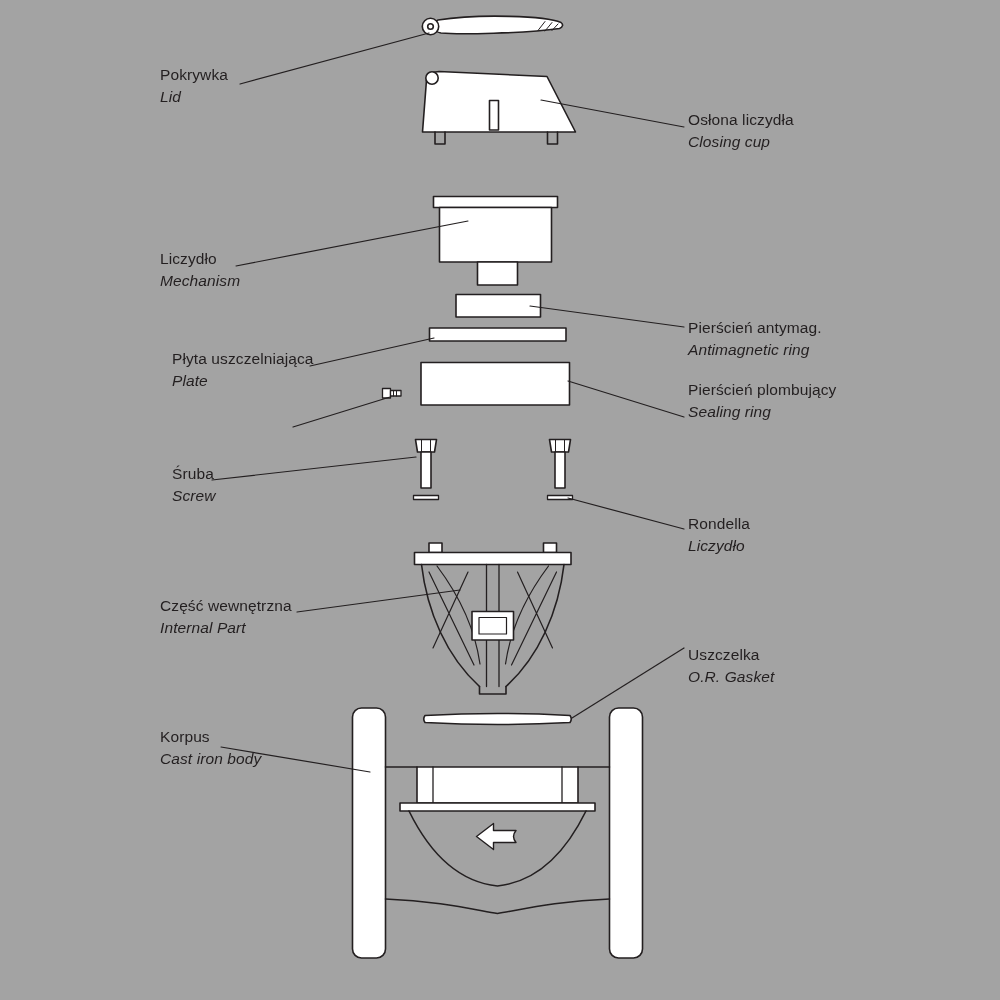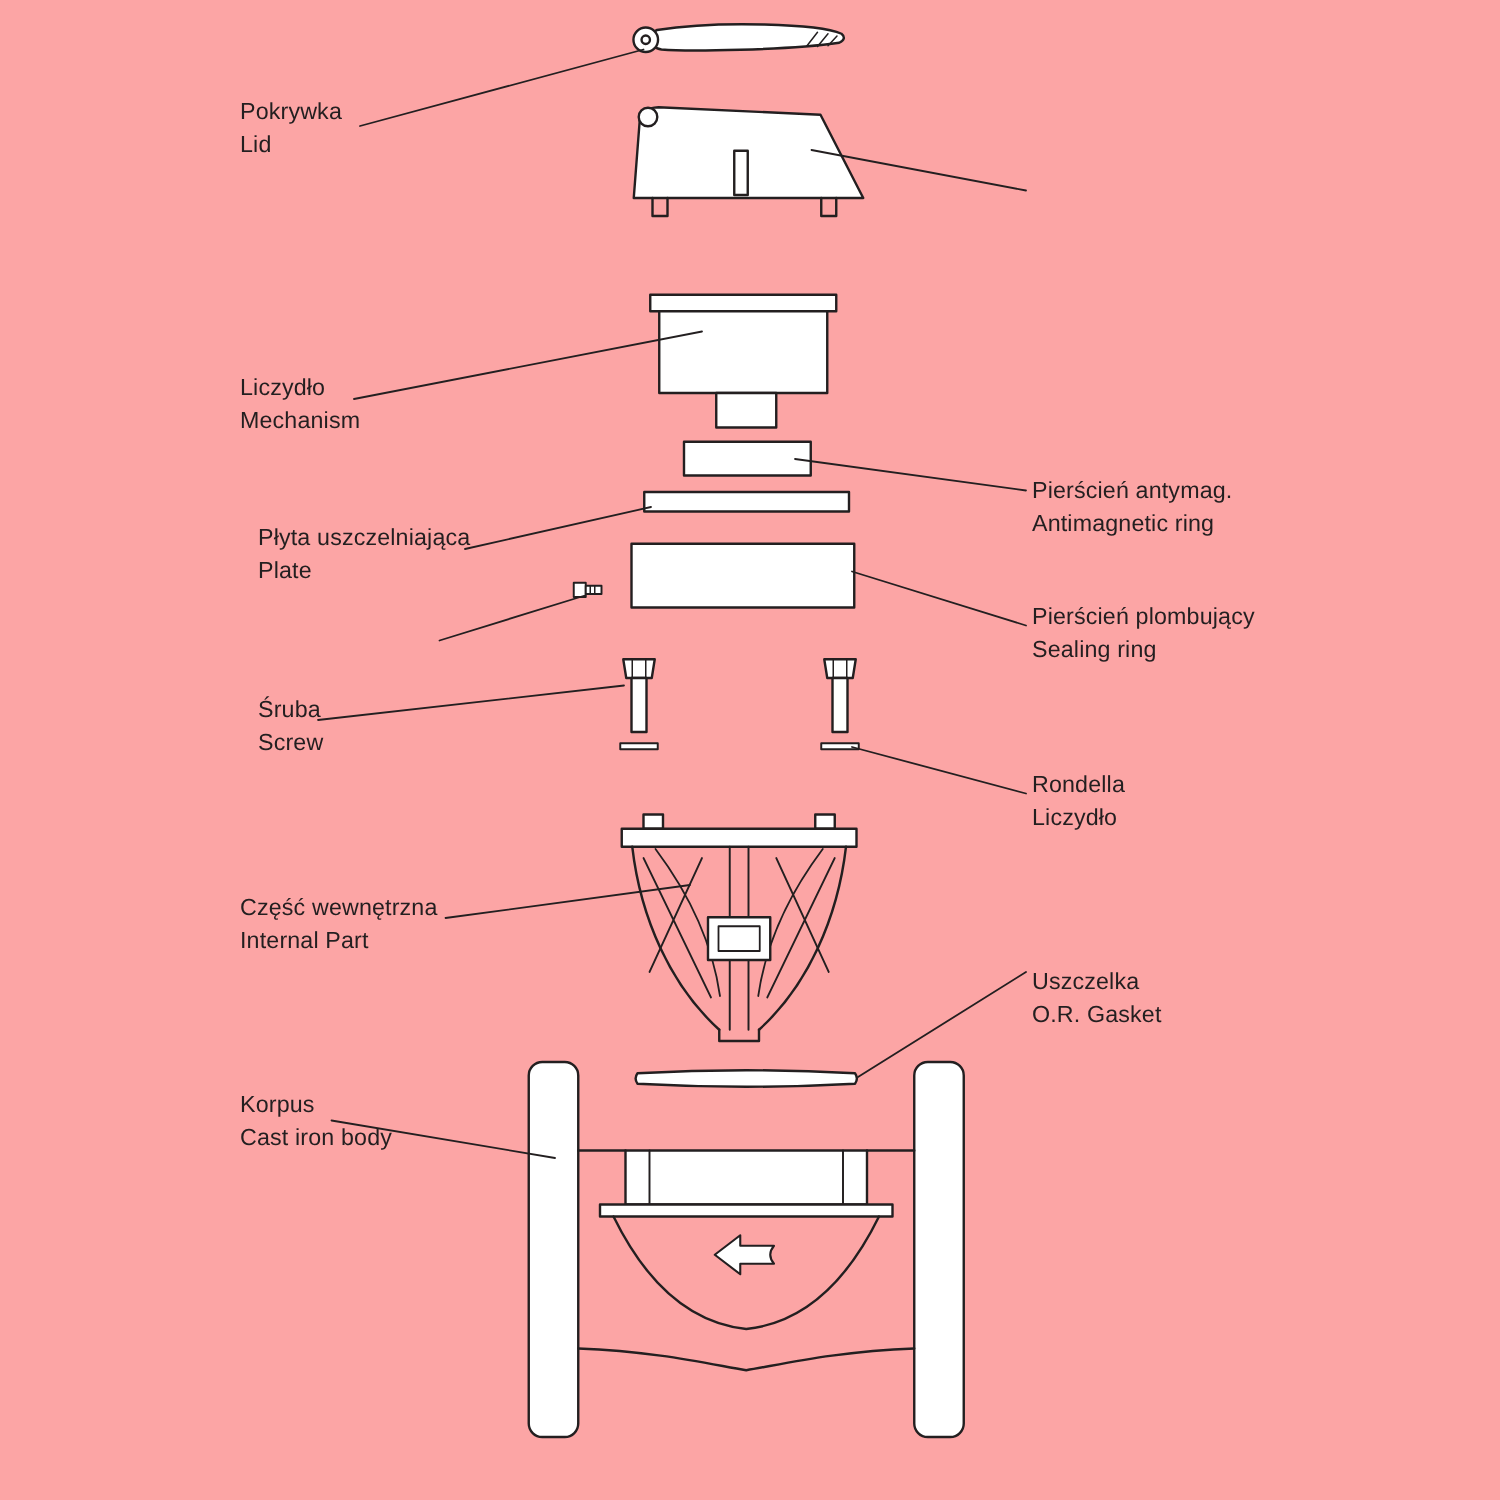--- a/index.html
+++ b/index.html
@@ -1,20 +1,20 @@
 <!DOCTYPE html>
 <html><head>
 <meta charset="utf-8">
 <style>
   html,body{margin:0;padding:0;background:#ffffff;}
-  .stage{position:relative;width:1000px;height:1000px;background:#fca5a5;overflow:hidden;
+  .stage{position:relative;width:1000px;height:1000px;background:#a3a3a3;overflow:hidden;
          font-family:"Liberation Sans",sans-serif;color:#231f20;}
   .stage svg{position:absolute;left:0;top:0;}
   .lbl{position:absolute;font-size:15.5px;line-height:22px;letter-spacing:.1px;white-space:nowrap;}
-  .lbl .en{}
+  .lbl .en{font-style:italic;}
 </style>
 </head>
 <body>
 
 <div class="stage">
 
   <svg width="1000" height="1000" viewBox="0 0 1000 1000">
     <g fill="none" stroke="#231f20" stroke-width="1.6" stroke-linejoin="round" stroke-linecap="round">
 
       <g fill="#ffffff">
@@ -147,27 +147,31 @@
   <div class="lbl" style="left:160px;top:595px">
     <div>Część wewnętrzna</div>
     <div class="en">Internal Part</div>
   </div>
 
   <div class="lbl" style="left:160px;top:726px">
     <div>Korpus</div>
     <div class="en">Cast iron body</div>
   </div>
 
+  <div class="lbl" style="left:688px;top:109px">
+    <div>Osłona liczydła</div>
+    <div class="en">Closing cup</div>
+  </div>
 
   <div class="lbl" style="left:688px;top:317px">
     <div>Pierścień antymag.</div>
     <div class="en">Antimagnetic ring</div>
   </div>
 
-  <div class="lbl" style="left:688px;top:401px">
+  <div class="lbl" style="left:688px;top:379px">
     <div>Pierścień plombujący</div>
     <div class="en">Sealing ring</div>
   </div>
 
   <div class="lbl" style="left:688px;top:513px">
     <div>Rondella</div>
     <div class="en">Liczydło</div>
   </div>
 
   <div class="lbl" style="left:688px;top:644px">

